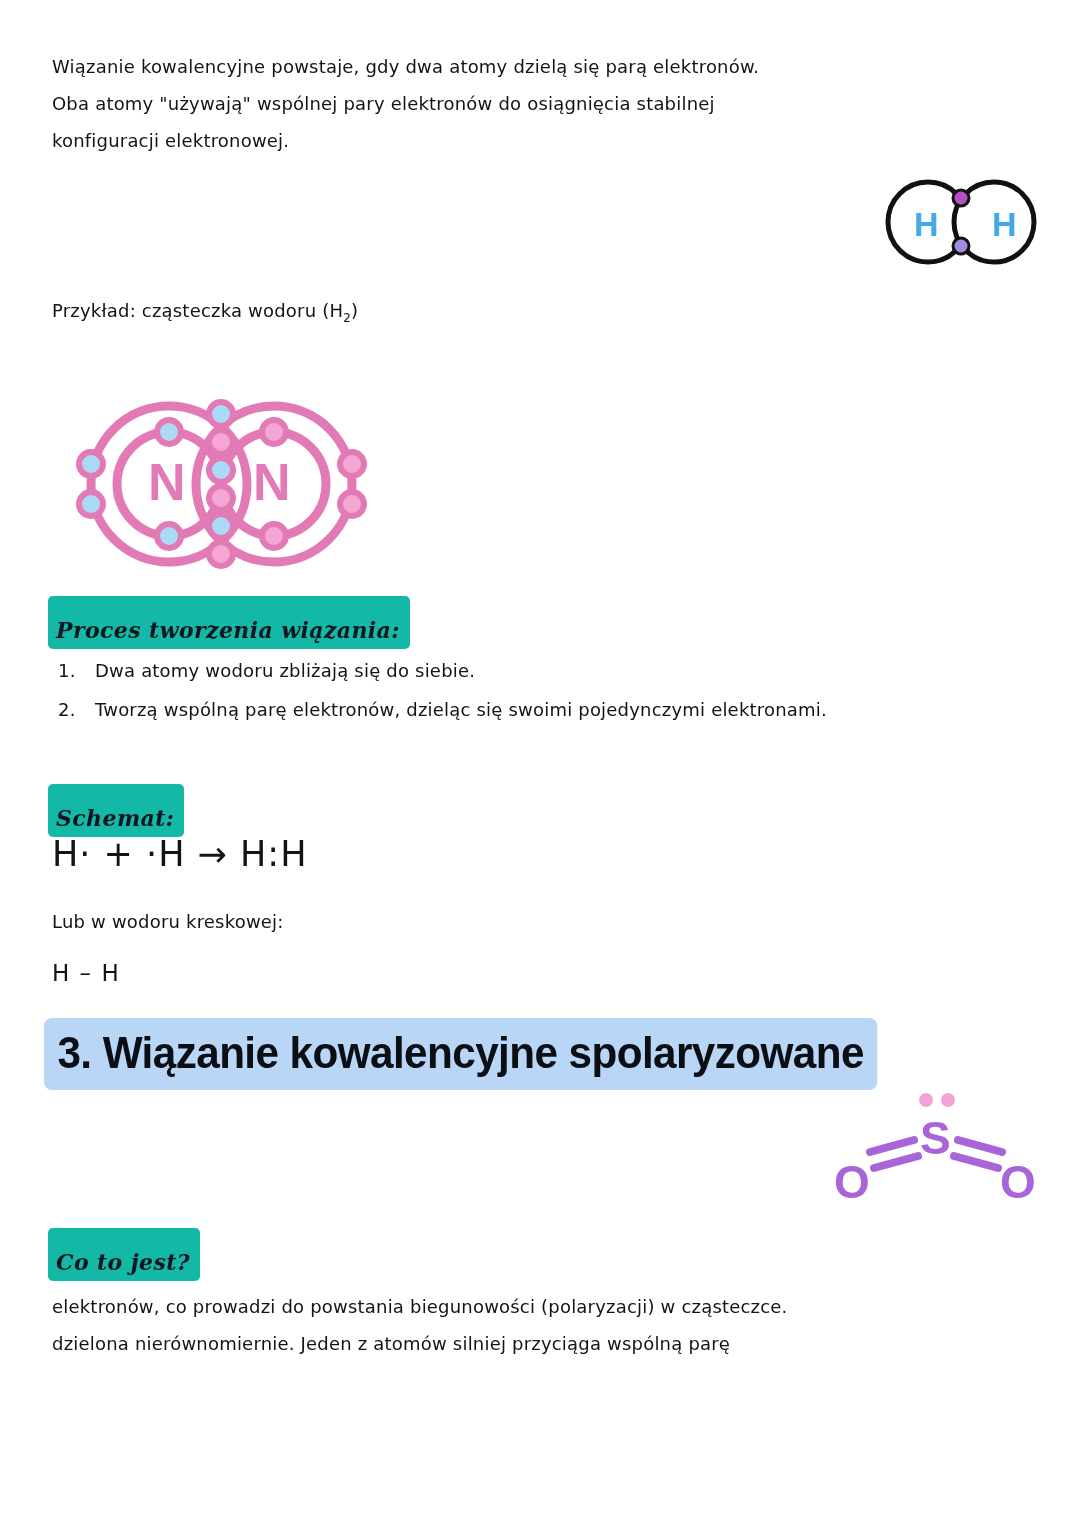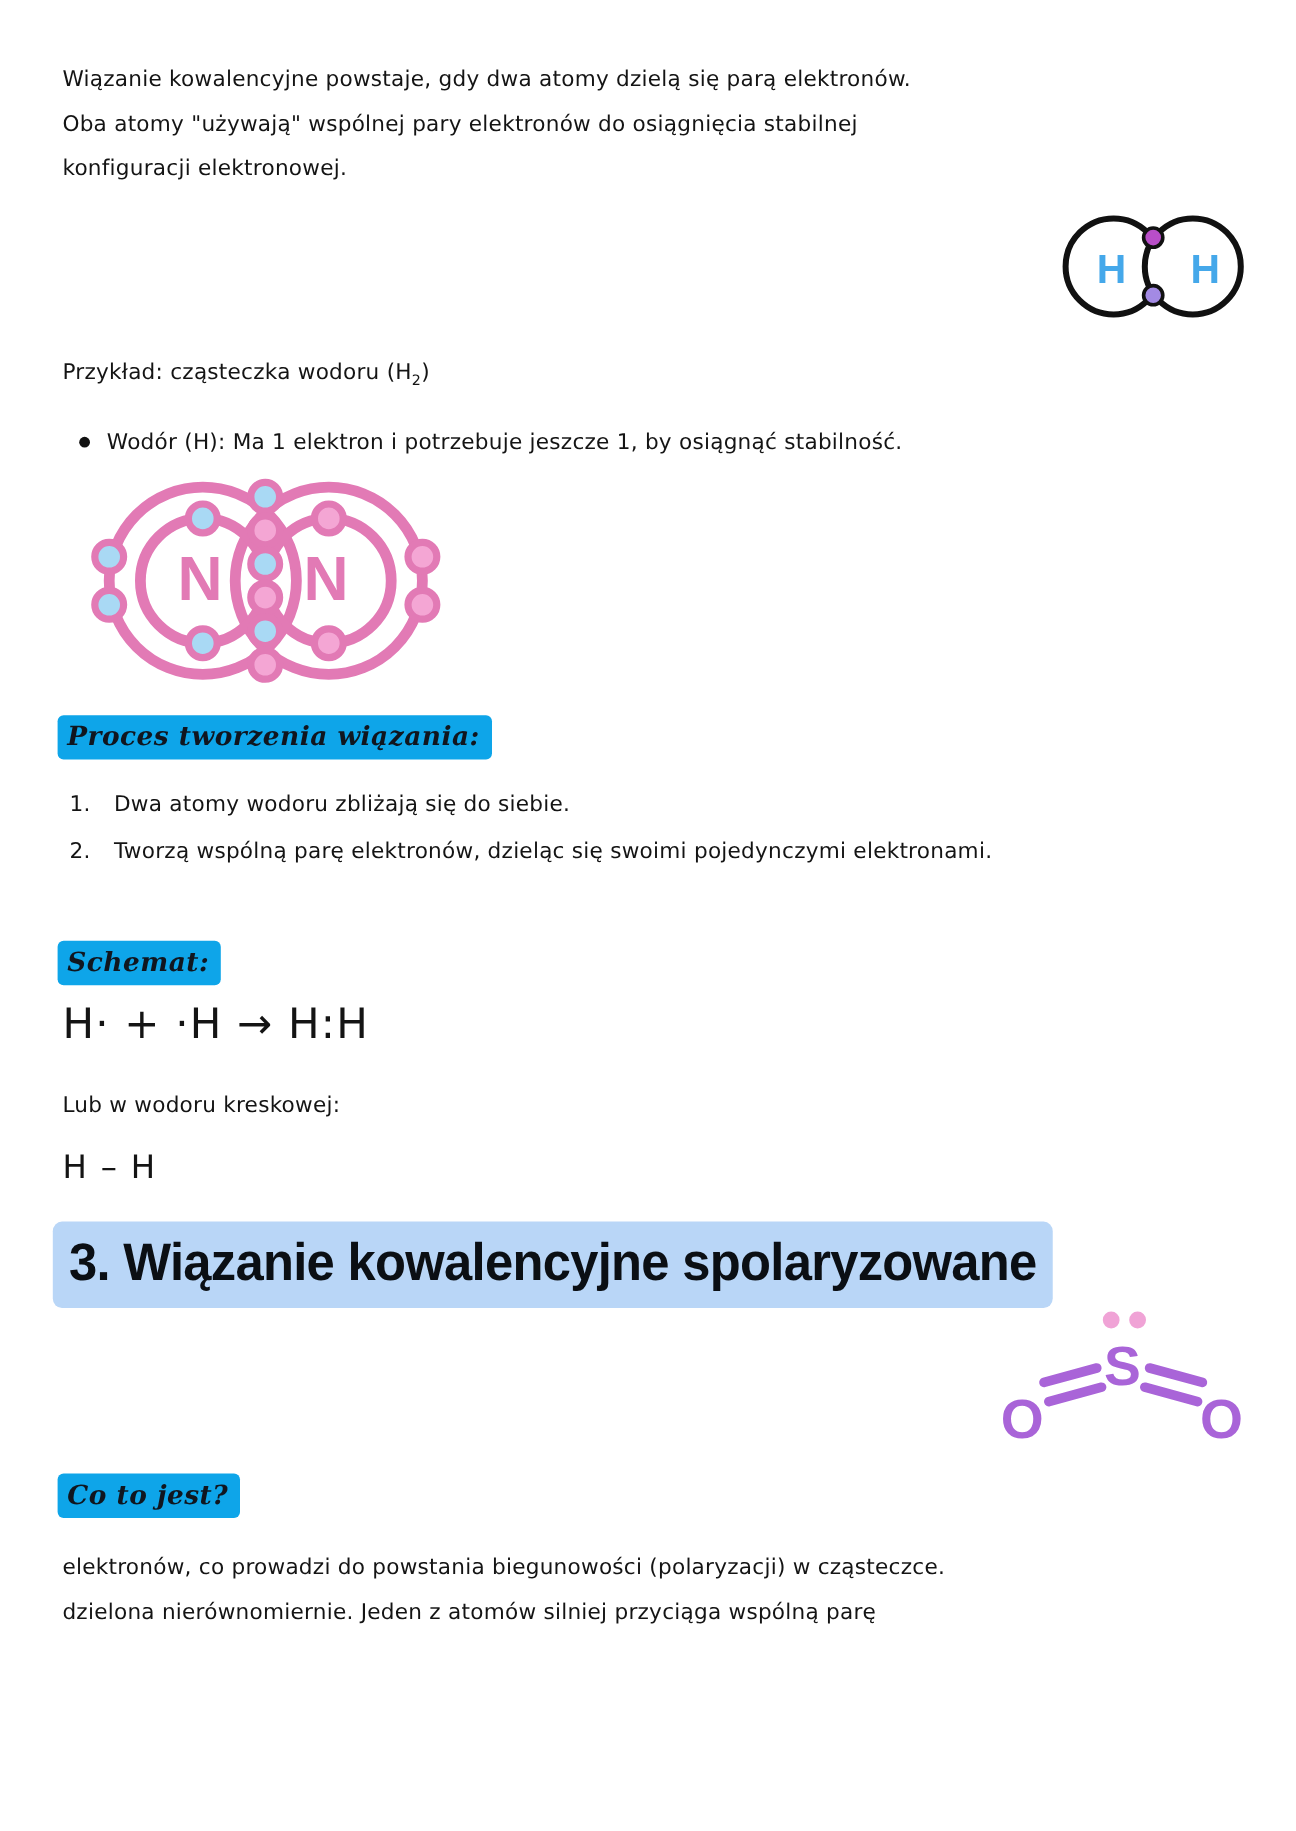--- a/index.html
+++ b/index.html
@@ -92,21 +92,21 @@
   }
   .line-form-label {
     position: absolute;
     left: 52px;
     top: 903px;
   }
   .formula-2 {
     position: absolute;
     left: 52px;
     top: 955px;
-    font-size: 27px;
+    font-size: 23px;
     letter-spacing: 1.5px;
   }
 
   .closing {
     position: absolute;
     left: 52px;
     top: 1288px;
     width: 990px;
   }
   .closing p { margin: 0; }
@@ -114,22 +114,22 @@
   
   .sub-head {
     position: absolute;
     display: inline-block;
     font-family: "DejaVu Serif", serif;
     font-style: italic;
     font-weight: bold;
     font-size: 22px;
     line-height: 1;
     color: #10161f;
-    background: #0ea5e9;
-    padding: 7px 10px 8px 8px;
+    background: #14b8a6;
+    padding: 23px 10px 8px 8px;
     border-radius: 5px;
     letter-spacing: 0.4px;
     white-space: nowrap;
   }
   #sub-proces { left: 48px; top: 596px; }
   #sub-schemat { left: 48px; top: 784px; }
   #sub-cotojest { left: 48px; top: 1228px; }
 
   
   .section-heading {
@@ -181,24 +181,20 @@
       <text x="116" y="64" font-family="Liberation Sans, sans-serif" font-size="34" font-weight="bold" fill="#45a8ea">H</text>
       <circle cx="85" cy="26" r="8" fill="#b84ec8" stroke="#111111" stroke-width="3"></circle>
       <circle cx="85" cy="74" r="8" fill="#a38ae4" stroke="#111111" stroke-width="3"></circle>
     </svg>
   </div>
 
   <div class="example-line hand">
     <span>Przykład: cząsteczka wodoru (H</span><span class="sub">2</span><span>)</span>
   </div>
 
-  <div class="bullet-row">
-    <span class="bullet-dot"></span>
-    <span class="hand">Wodór (H): Ma 1 elektron i potrzebuje jeszcze 1, by osiągnąć stabilność.</span>
-  </div>
 
   <div class="diagram" id="n2-diagram">
     <svg width="355" height="185" viewBox="0 0 355 185" xmlns="http://www.w3.org/2000/svg">
       <g fill="none" stroke="#e27ab5" stroke-width="9">
         <circle cx="125" cy="92" r="78"></circle>
         <circle cx="230" cy="92" r="78"></circle>
         <circle cx="125" cy="92" r="52"></circle>
         <circle cx="230" cy="92" r="52"></circle>
       </g>
 

